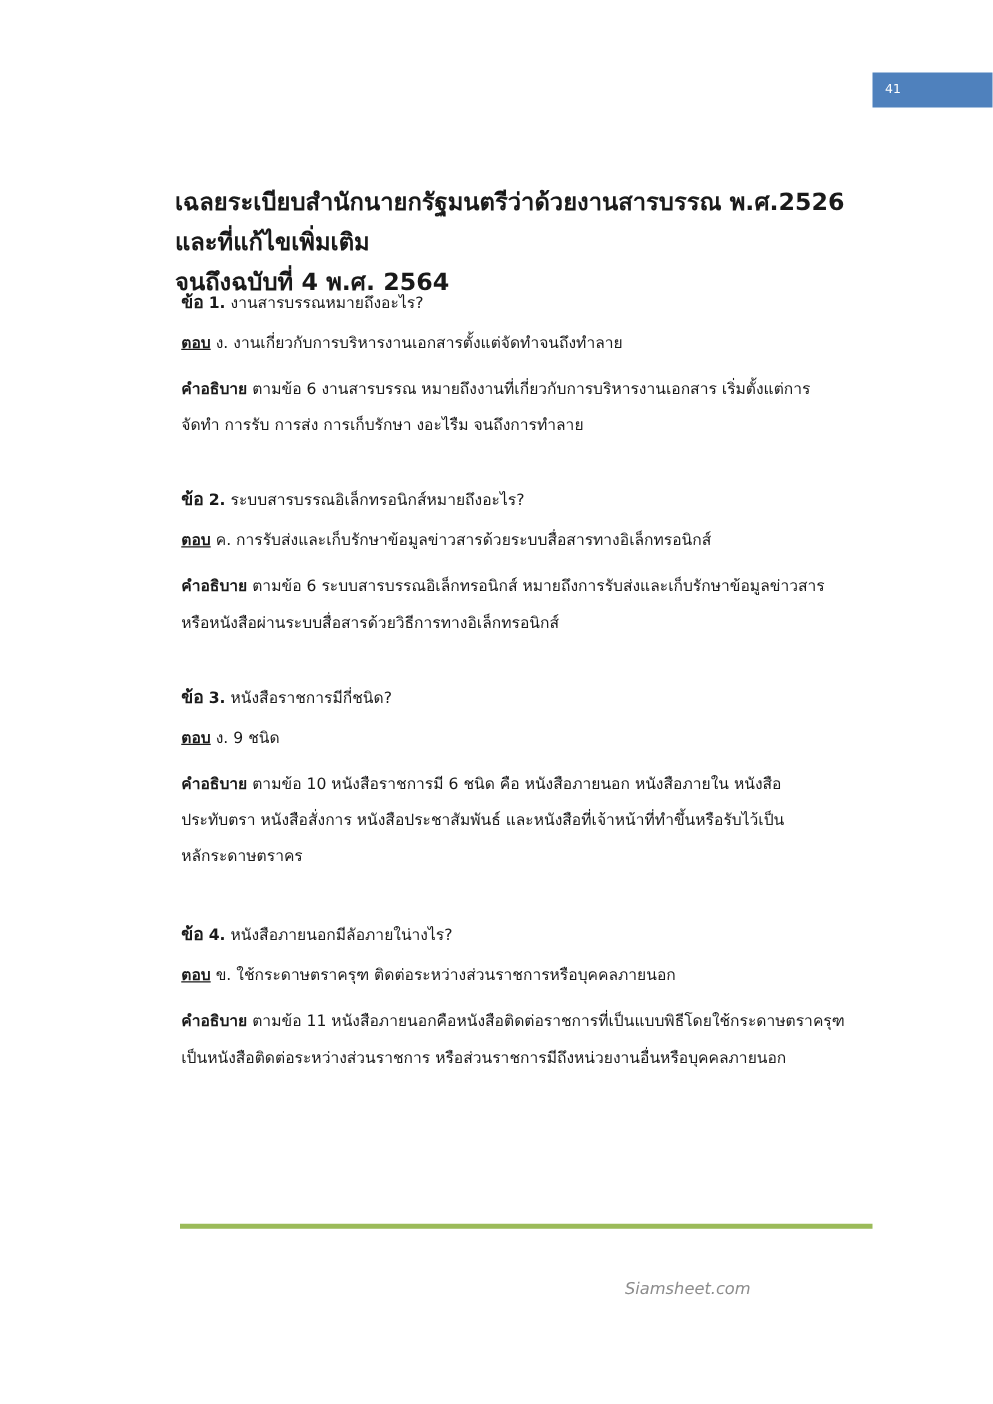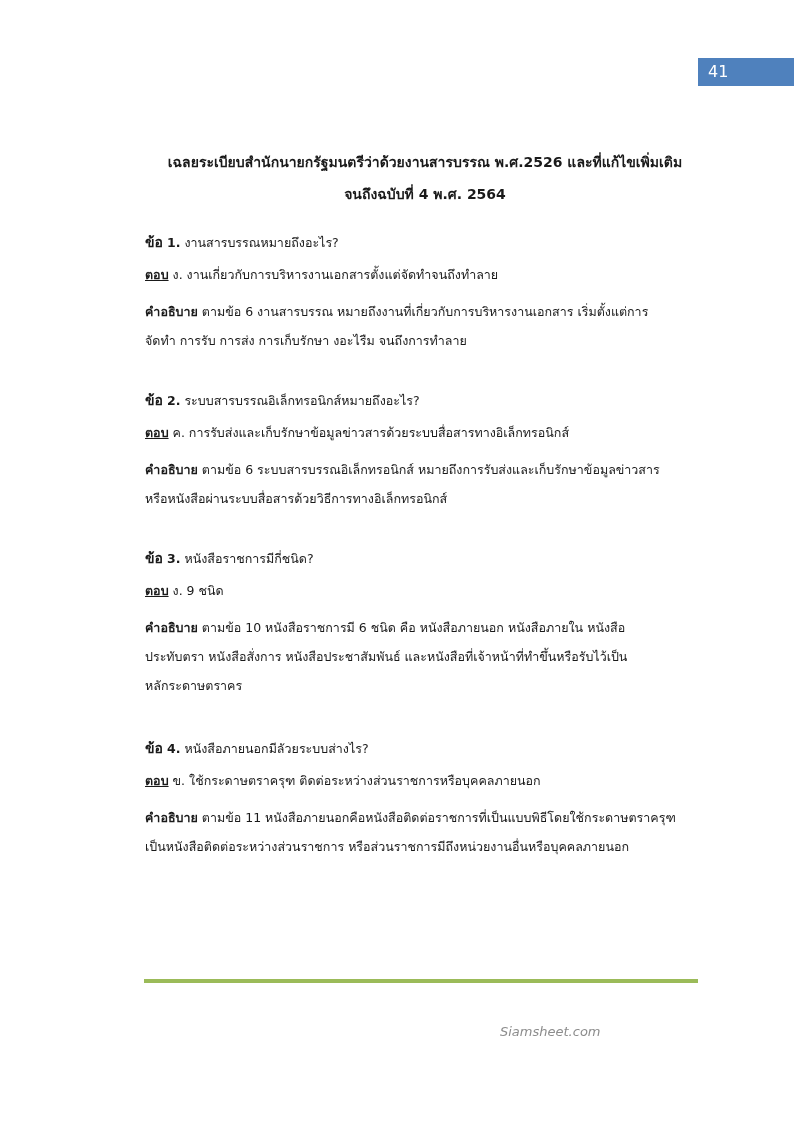--- a/index.html
+++ b/index.html
@@ -1,22 +1,22 @@
 <!DOCTYPE html>
 <html><head>
   <meta charset="utf-8">
   <style>
     html, body { margin: 0; padding: 0; background: #ffffff; }
     body { width: 794px; height: 1123px; position: relative; overflow: hidden;
       font-family: "DejaVu Sans", "Liberation Sans", sans-serif; color: #1a1a1a; }
     .page-badge { position: absolute; left: 698px; top: 58px; width: 96px; height: 28px;
-      background: #4f81bd; color: #ffffff; font-size: 16px; line-height: 28px;
+      background: #4f81bd; color: #ffffff; font-size: 10px; line-height: 28px;
       padding-left: 10px; box-sizing: border-box; }
-    .title { position: absolute; left: 140px; top: 146px; width: 570px; text-align: center;
-      font-weight: bold; font-size: 14px; line-height: 32px; }
+    .title { position: absolute; left: 140px; top: 146px; width: 570px; text-align: left;
+      font-weight: bold; font-size: 19px; line-height: 32px; }
     .content { position: absolute; left: 145px; top: 232px; width: 560px; font-size: 12.5px; }
     .q { line-height: 20px; margin: 0; }
     .q .lbl { font-weight: bold; font-size: 14px; }
     .a { margin: 12px 0 0 0; line-height: 20px; }
     .a .lbl { font-weight: bold; text-decoration: underline; }
     .e { margin: 12px 0 0 0; line-height: 29px; }
     .e .lbl { font-weight: bold; }
     .block { margin-bottom: 28px; }
     .block-1 { height: 130px; }
     .block-2 { height: 130px; }
@@ -52,21 +52,21 @@
     <p class="e"><span class="lbl">คำอธิบาย</span> <span>ตามข้อ 6 ระบบสารบรรณอิเล็กทรอนิกส์ หมายถึงการรับส่งและเก็บรักษาข้อมูลข่าวสาร</span><br><span>หรือหนังสือผ่านระบบสื่อสารด้วยวิธีการทางอิเล็กทรอนิกส์</span></p>
   </div>
 
   <div class="block block-3">
     <p class="q"><span class="lbl">ข้อ</span> <b>3.</b> <span>หนังสือราชการมีกี่ชนิด?</span></p>
     <p class="a"><span class="lbl">ตอบ</span> <span>ง. 9 ชนิด</span></p>
     <p class="e"><span class="lbl">คำอธิบาย</span> <span>ตามข้อ 10 หนังสือราชการมี 6 ชนิด คือ หนังสือภายนอก หนังสือภายใน หนังสือ</span><br><span>ประทับตรา หนังสือสั่งการ หนังสือประชาสัมพันธ์ และหนังสือที่เจ้าหน้าที่ทำขึ้นหรือรับไว้เป็น</span><br><span>หลักระดาษตราคร</span></p>
   </div>
 
   <div class="block block-4">
-    <p class="q"><span class="lbl">ข้อ</span> <b>4.</b> <span>หนังสือภายนอกมีลัวยระบบส่างไร?</span></p>
+    <p class="q"><span class="lbl">ข้อ</span> <b>4.</b> <span>หนังสือภายนอกมีลัอภายใน่างไร?</span></p>
     <p class="a"><span class="lbl">ตอบ</span> <span>ข. ใช้กระดาษตราครุฑ ติดต่อระหว่างส่วนราชการหรือบุคคลภายนอก</span></p>
     <p class="e"><span class="lbl">คำอธิบาย</span> <span>ตามข้อ 11 หนังสือภายนอกคือหนังสือติดต่อราชการที่เป็นแบบพิธีโดยใช้กระดาษตราครุฑ</span><br><span>เป็นหนังสือติดต่อระหว่างส่วนราชการ หรือส่วนราชการมีถึงหน่วยงานอื่นหรือบุคคลภายนอก</span></p>
   </div>
 
 </div>
 
 <div class="footer-line"></div>
 <div class="footer-brand">Siamsheet.com</div>
 
 </body></html>

